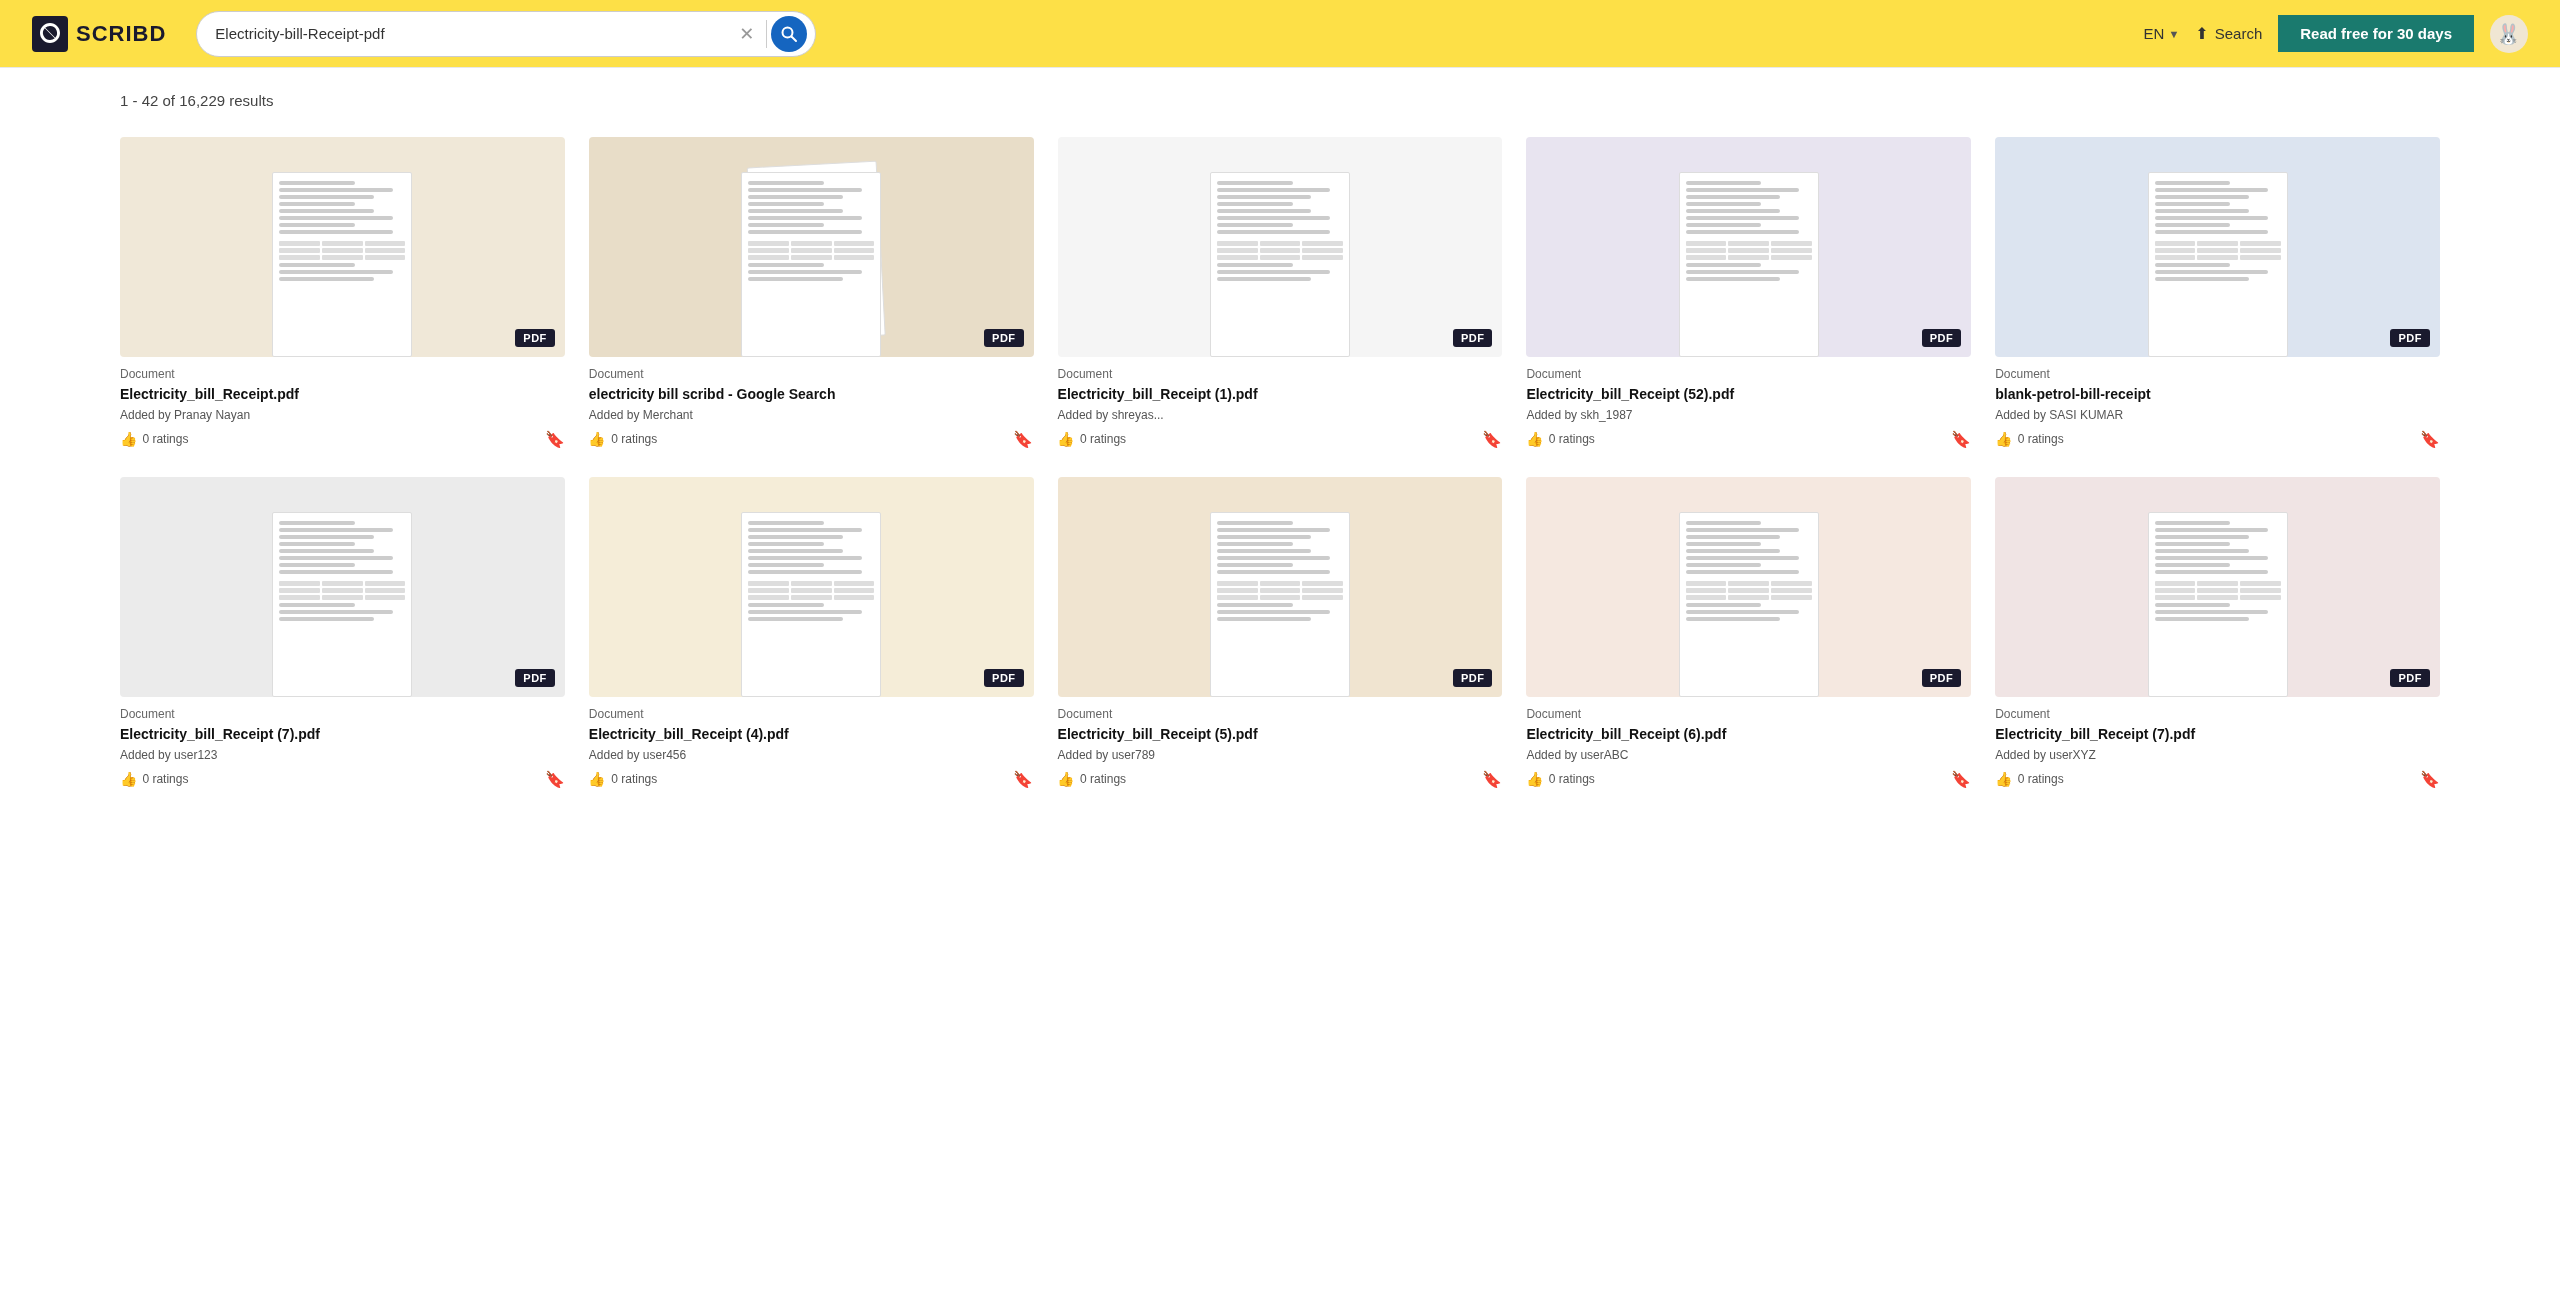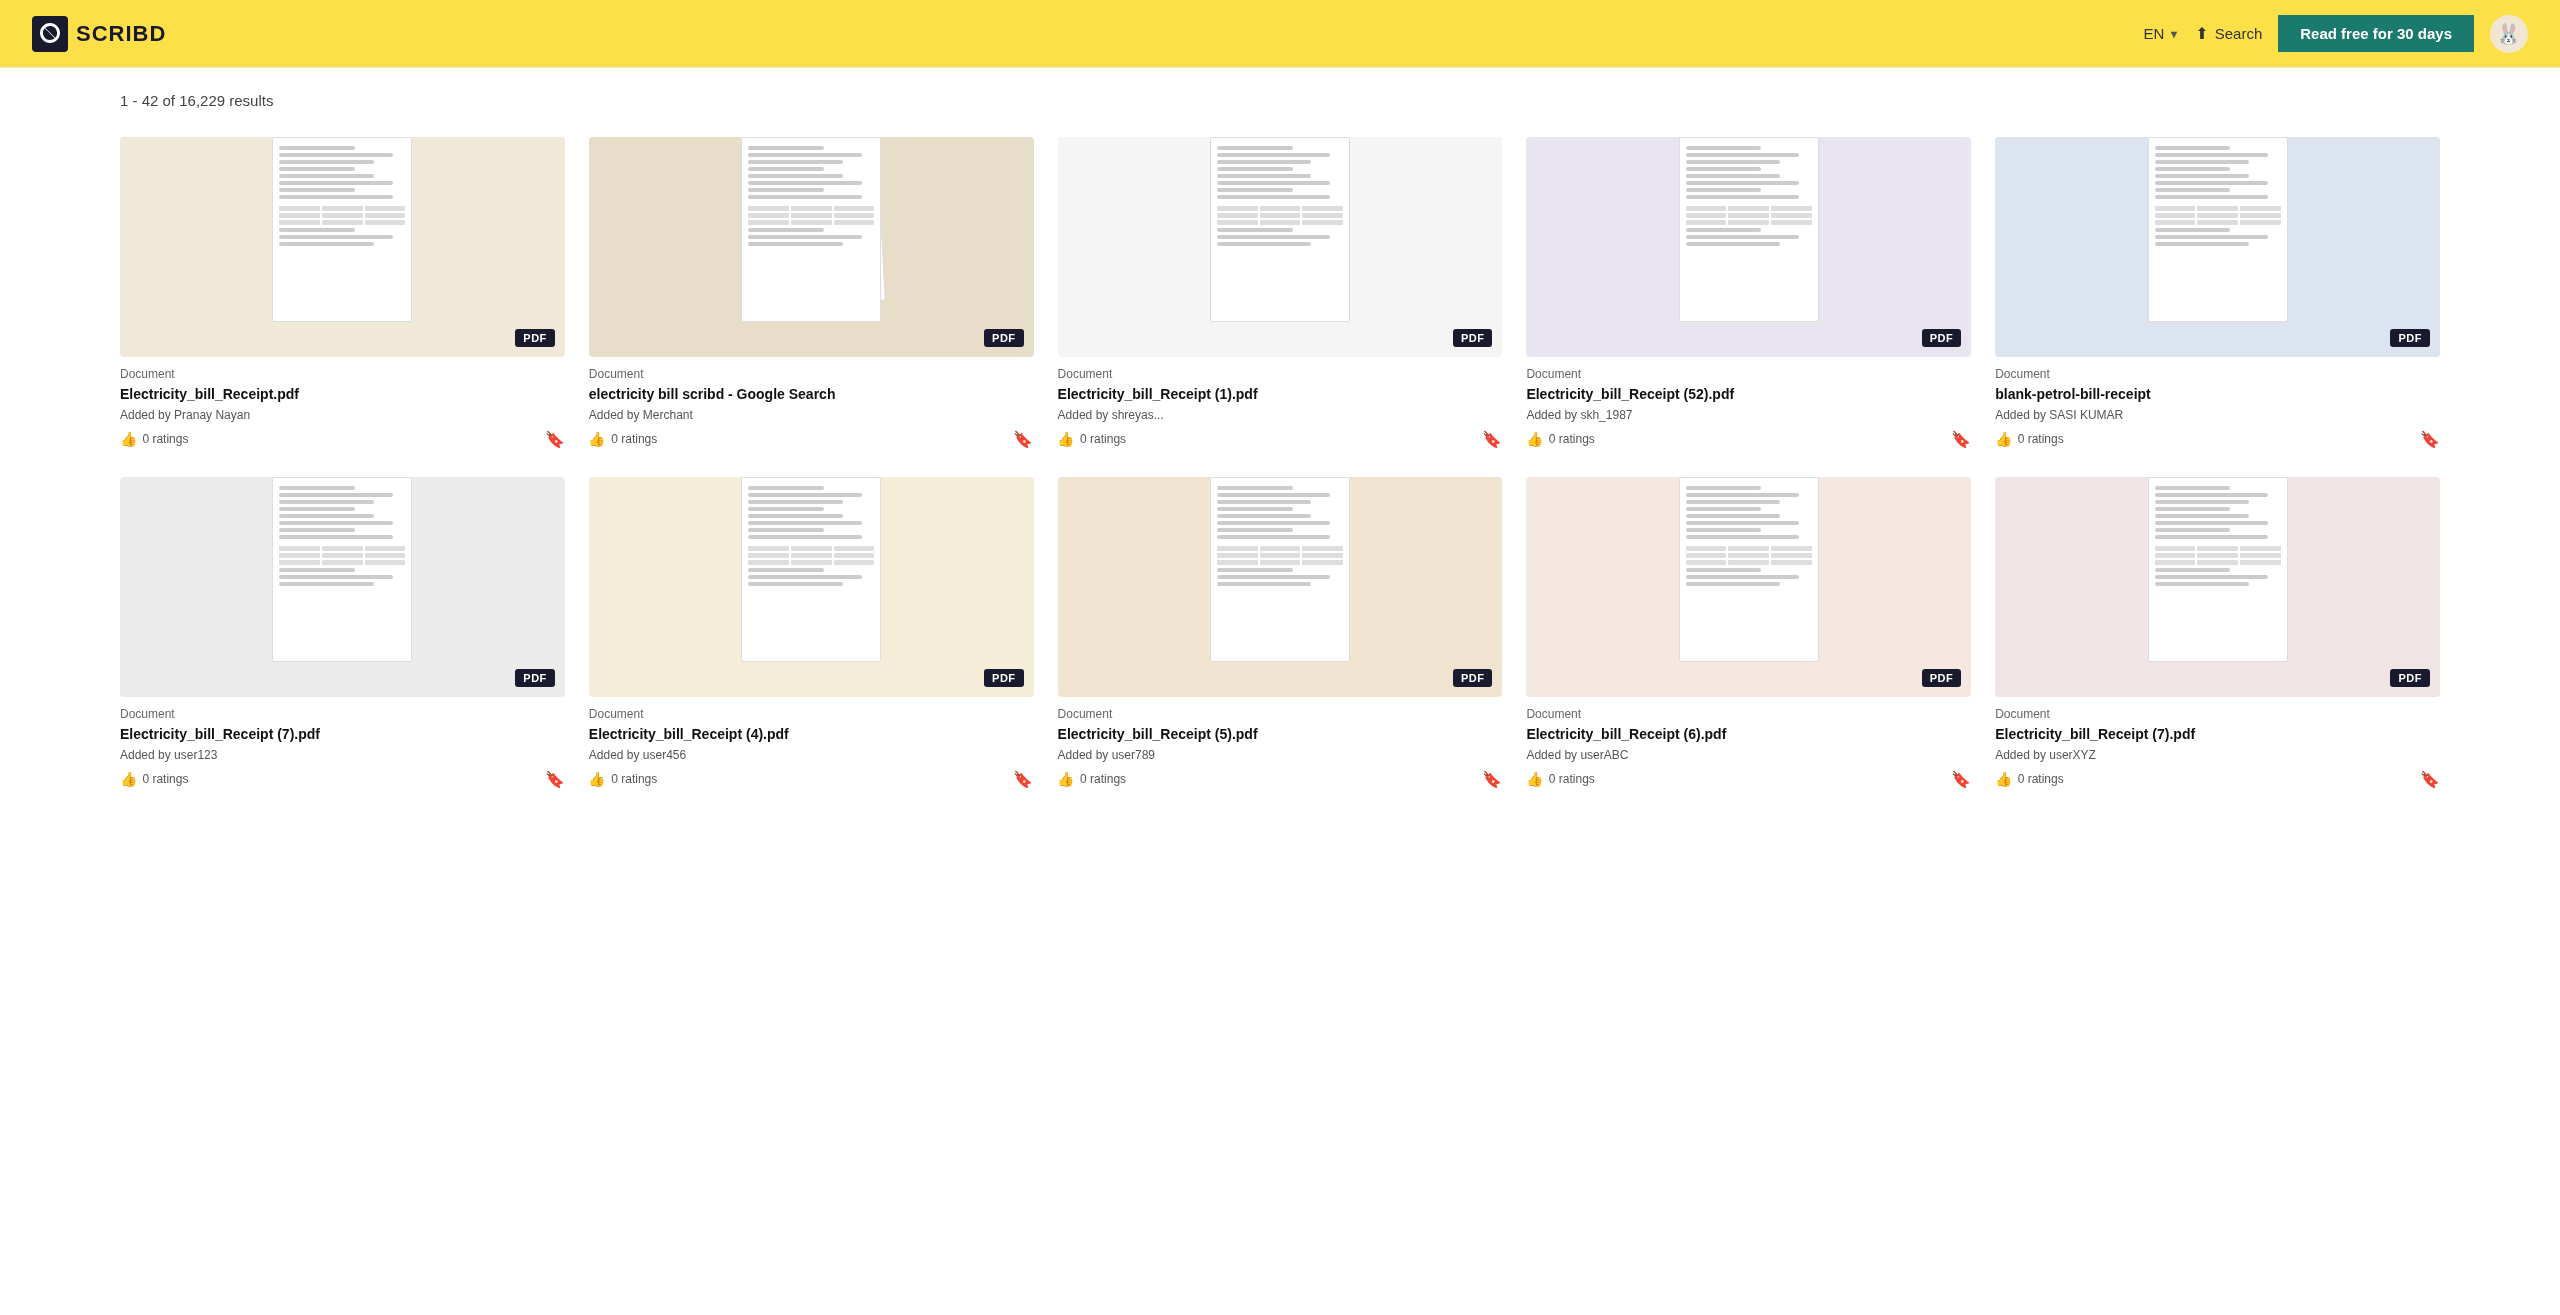--- a/index.html
+++ b/index.html
@@ -154,21 +154,21 @@
       display: flex;
       flex-direction: column;
       cursor: pointer;
     }
     .card-thumbnail {
       border-radius: 4px;
       overflow: hidden;
       position: relative;
       height: 220px;
       display: flex;
-      align-items: flex-start;
+      align-items: flex-end;
       justify-content: center;
     }
     .card-thumbnail .doc-page {
       width: 140px;
       height: 185px;
       background: #fff;
       border: 1px solid #ddd;
       border-radius: 2px;
       position: relative;
       display: flex;
@@ -286,20 +286,31 @@
 
 <header class="header">
   <div class="logo-area">
     <svg class="logo-icon" viewBox="0 0 36 36" fill="none" xmlns="http://www.w3.org/2000/svg">
       <rect width="36" height="36" rx="4" fill="#1a1a2e"></rect>
       <path d="M18 7C12.477 7 8 11.477 8 17s4.477 10 10 10 10-4.477 10-10S23.523 7 18 7zm0 3a7 7 0 0 1 5.196 11.75l-9.946-9.946A6.965 6.965 0 0 1 18 10zm0 14a7 7 0 0 1-5.196-11.75l9.946 9.946A6.965 6.965 0 0 1 18 24z" fill="white"></path>
     </svg>
     <span class="logo-text">SCRIBD</span>
   </div>
 
+  <div class="search-bar">
+    <input class="search-input" type="text" value="Electricity-bill-Receipt-pdf" style="">
+    <span class="search-clear">✕</span>
+    <div class="search-divider"></div>
+    <button class="search-btn">
+      <svg width="18" height="18" viewBox="0 0 18 18" fill="none">
+        <circle cx="7.5" cy="7.5" r="5" stroke="white" stroke-width="2"></circle>
+        <line x1="11.5" y1="11.5" x2="16" y2="16" stroke="white" stroke-width="2" stroke-linecap="round"></line>
+      </svg>
+    </button>
+  </div>
 
   <div class="header-right">
     <div class="lang-selector">
       <span>EN</span>
       <span class="lang-chevron">▼</span>
     </div>
     <div class="upload-btn">
       <span class="upload-icon">⬆</span>
       <span>Search</span>
     </div>

